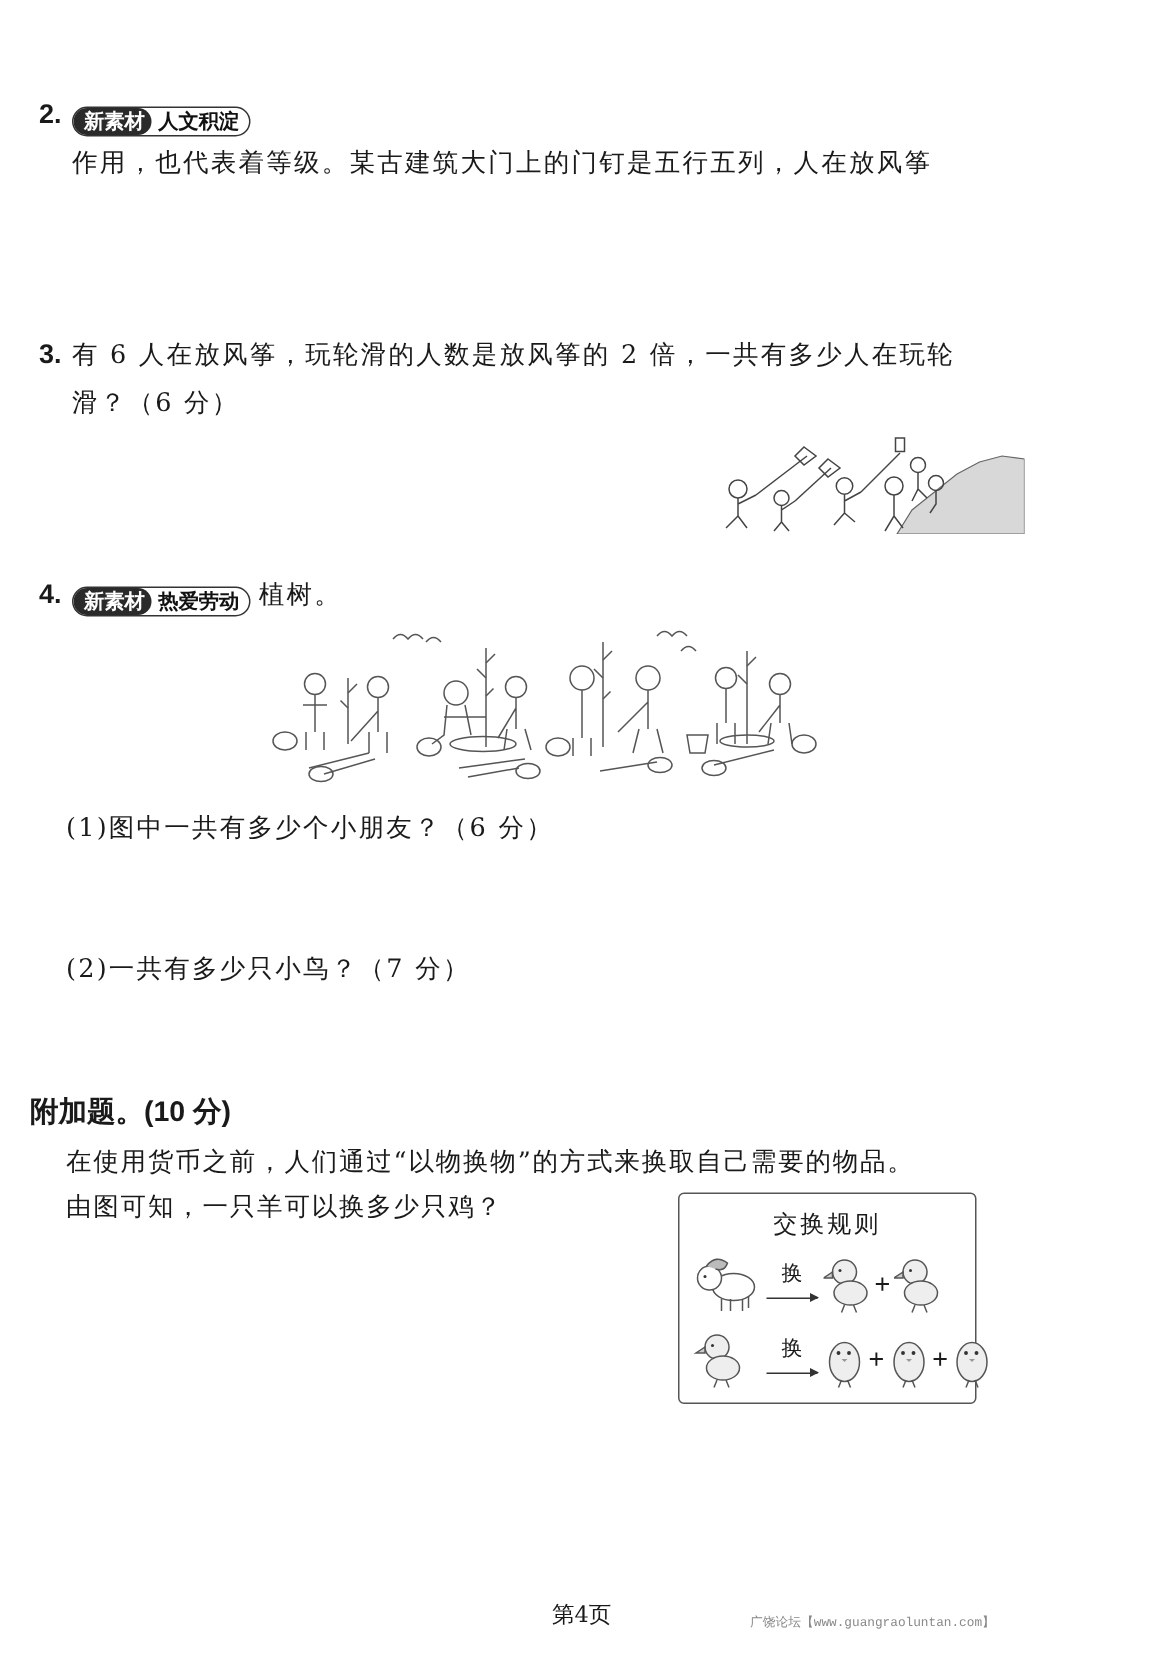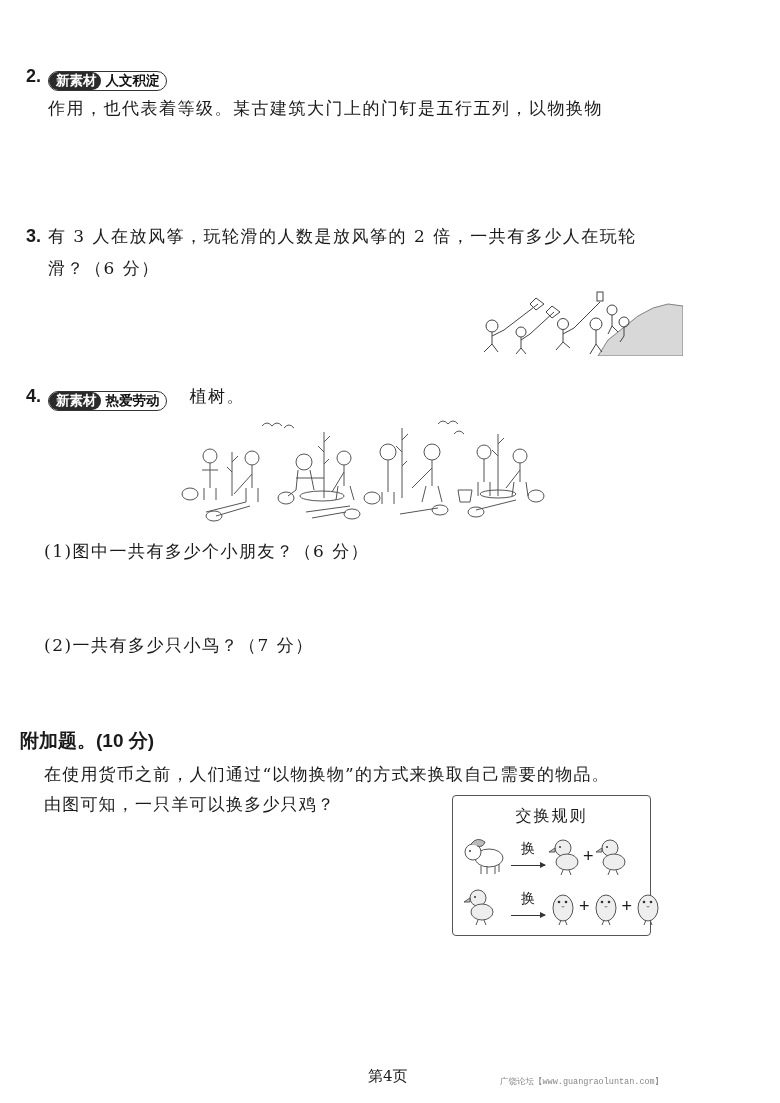--- a/index.html
+++ b/index.html
@@ -3,21 +3,21 @@
   <meta charset="utf-8">
   <style>
     * { margin: 0; padding: 0; box-sizing: border-box; }
     html, body { width: 780px; height: 1103px; background: #ffffff; overflow: hidden; }
     body { position: relative; font-family: "DejaVu Serif", "Liberation Serif", serif; color: #1a1a1a; }
 
     .q { position: absolute; left: 26px; font-size: 17px; line-height: 32px; letter-spacing: 1.5px; }
     .q .num { font-family: "Liberation Sans", sans-serif; font-weight: bold; font-size: 18px; letter-spacing: 0; }
     .indent { padding-left: 22px; }
 
-    .badge { display: inline-flex; align-items: center; height: 20px; border: 1.5px solid #333; border-radius: 11px; overflow: hidden; vertical-align: -3px; margin-right: 22px; font-family: "Liberation Sans", sans-serif; font-size: 13.5px; letter-spacing: 0; }
+    .badge { display: inline-flex; align-items: center; height: 20px; border: 1.5px solid #333; border-radius: 11px; overflow: hidden; vertical-align: -3px; margin-right: 5px; font-family: "Liberation Sans", sans-serif; font-size: 13.5px; letter-spacing: 0; }
     .badge .dark { background: #2a2a2a; color: #fff; padding: 0 5px 0 7px; height: 100%; display: flex; align-items: center; font-weight: bold; border-radius: 0 10px 10px 0; }
     .badge .light { color: #111; padding: 0 7px 0 4px; font-weight: bold; }
 
     .sub { position: absolute; left: 44px; font-size: 17px; letter-spacing: 1.5px; }
 
     .extra-title { position: absolute; left: 20px; top: 728px; font-family: "Liberation Sans", sans-serif; font-weight: bold; font-size: 19px; }
     .extra-body { position: absolute; left: 44px; font-size: 17px; letter-spacing: 1.2px; }
 
     .rule-box { position: absolute; left: 452px; top: 795px; width: 199px; height: 141px; border: 1.5px solid #555; border-radius: 4px; }
     .rule-title { position: absolute; top: 10px; width: 100%; text-align: center; font-size: 16px; letter-spacing: 2px; }
@@ -36,27 +36,27 @@
 <body>
 
 <div class="q" style="top:60px;">
   <div>
     <span class="num">2.</span>
     <span class="badge">
         <span class="dark">新素材</span>
         <span class="light">人文积淀</span>
       </span>
   </div>
-  <div class="indent">作用，也代表着等级。某古建筑大门上的门钉是五行五列，以物换物</div>
+  <div class="indent">作用，也代表着等级。某古建筑大门上的门钉是五行五列，人在放风筝</div>
 </div>
 
 <div class="q" style="top:220px;">
   <div>
     <span class="num">3.</span>
-    <span>有 3 人在放风筝，玩轮滑的人数是放风筝的 2 倍，一共有多少人在玩轮</span>
+    <span>有 6 人在放风筝，玩轮滑的人数是放风筝的 2 倍，一共有多少人在玩轮</span>
   </div>
   <div class="indent">滑？（6 分）</div>
 </div>
 
 <svg class="illus" style="left:478px;top:288px;" width="205" height="68" viewBox="0 0 205 68">
   <path d="M120 68 L130 52 L145 40 L160 28 L175 20 L190 16 L205 18 L205 68 Z" fill="#d8d8d8" stroke="#666" stroke-width="0.8"></path>
   <g fill="none" stroke="#444" stroke-width="1">
     <circle cx="14" cy="38" r="6"></circle>
       <path d="M14 44 L14 56 L6 64 M14 56 L20 64 M14 48 L26 42"></path>
     <line x1="26" y1="42" x2="60" y2="16"></line>

